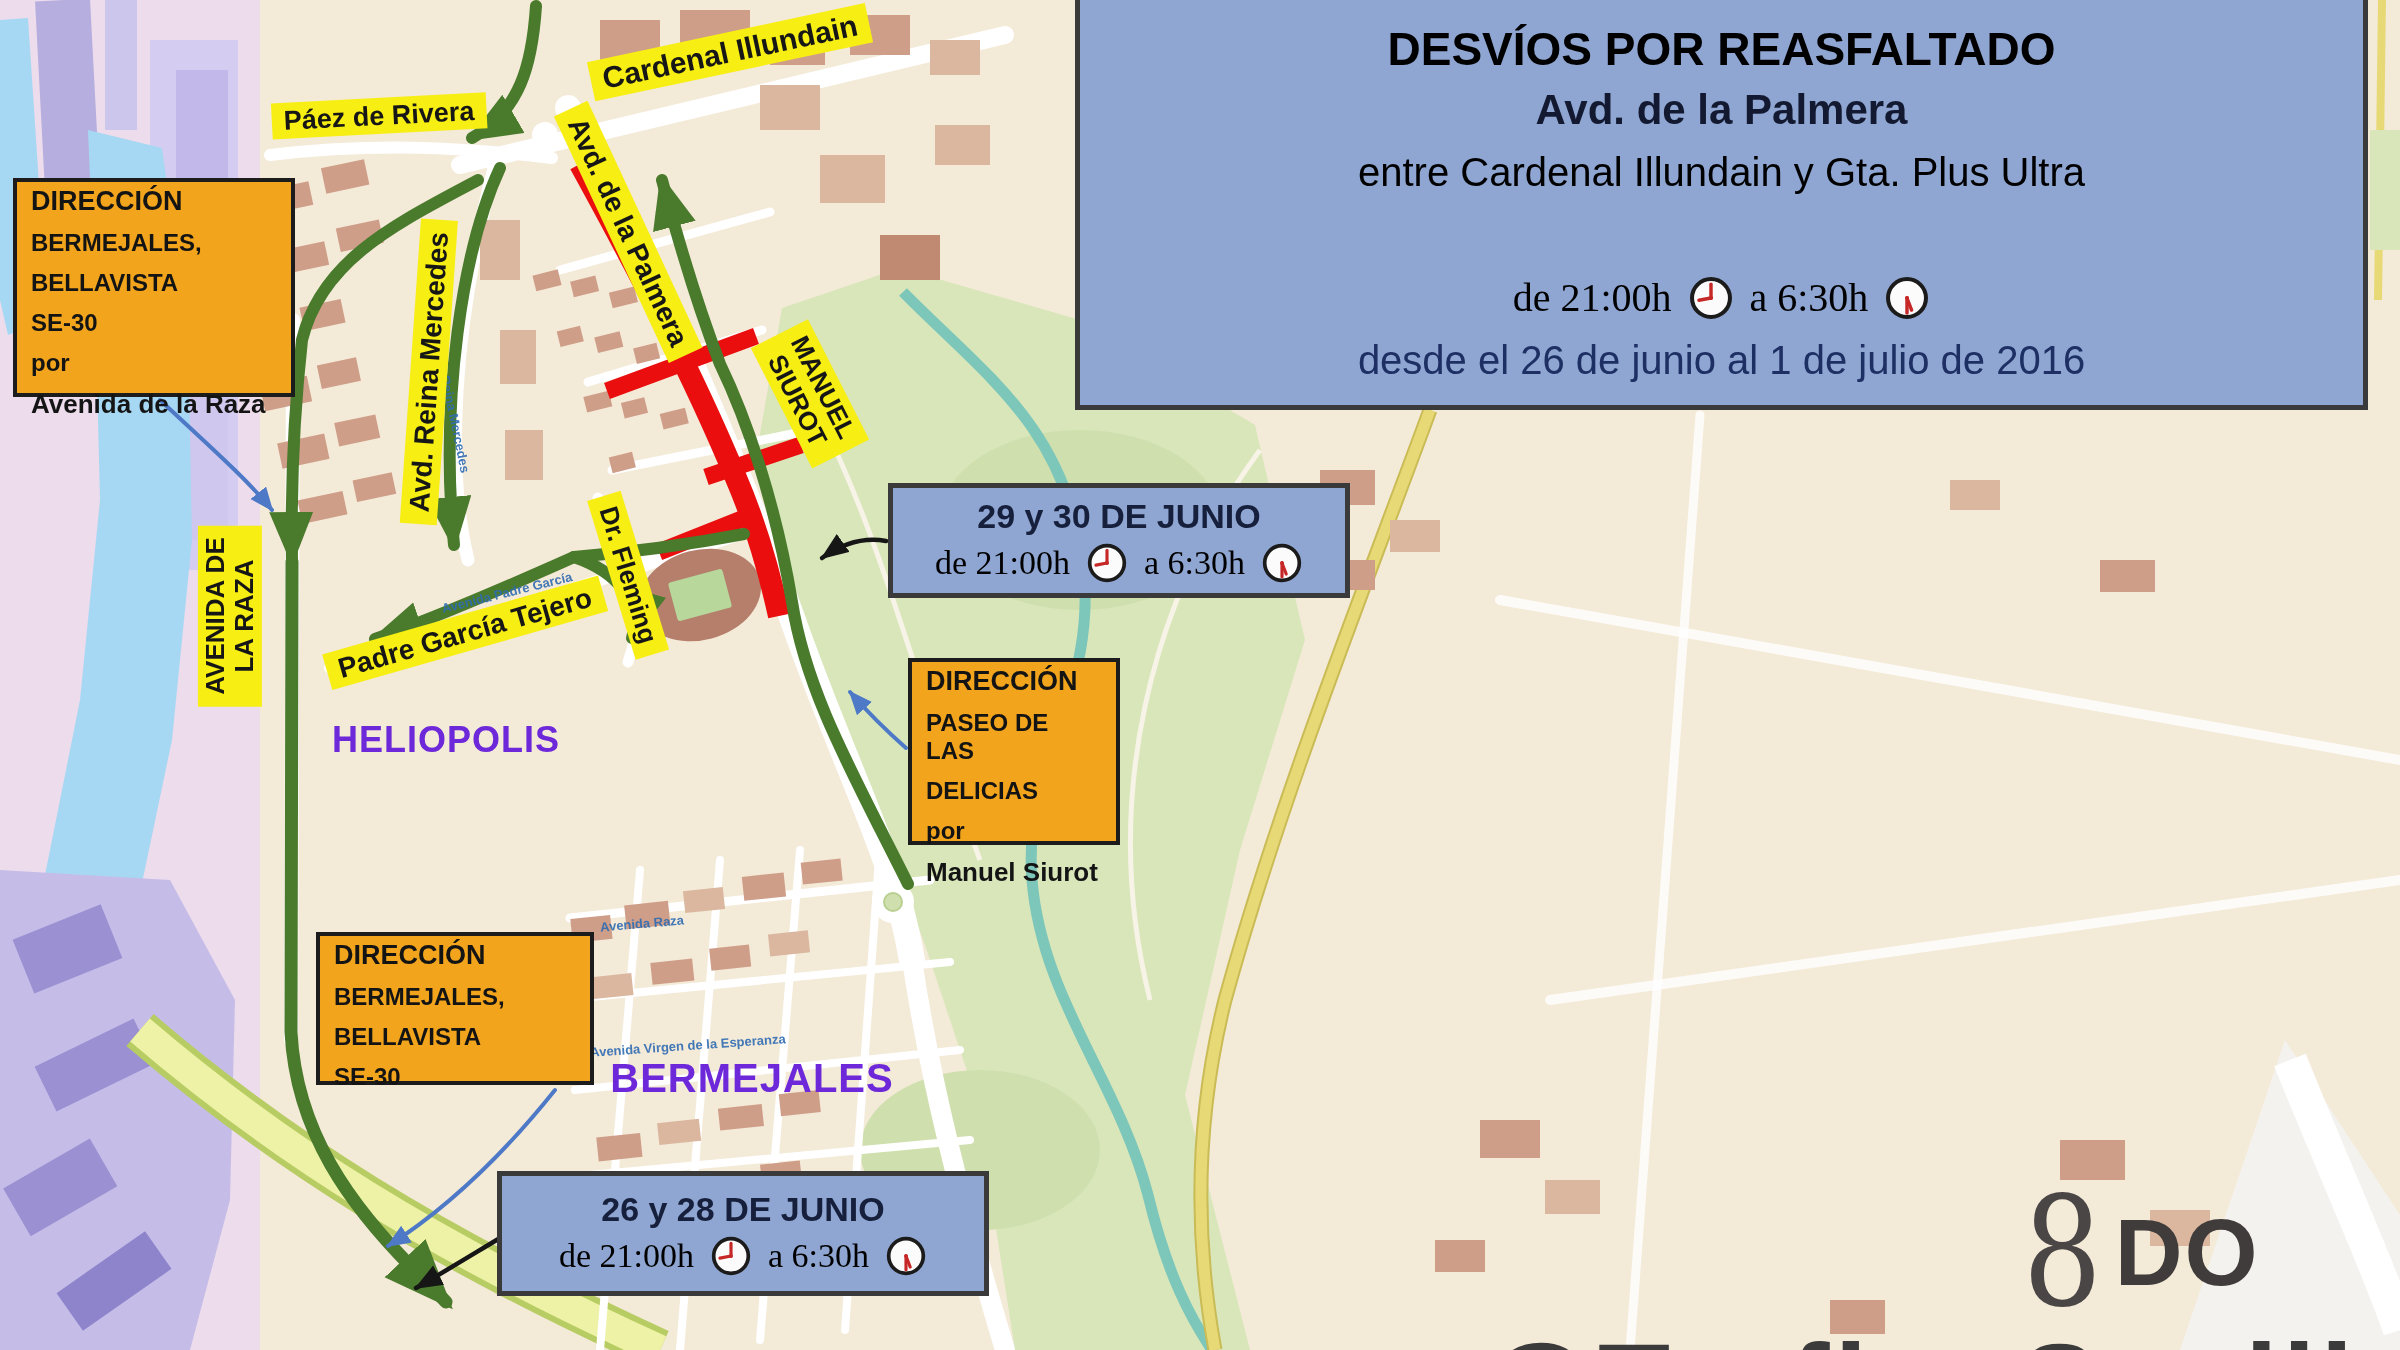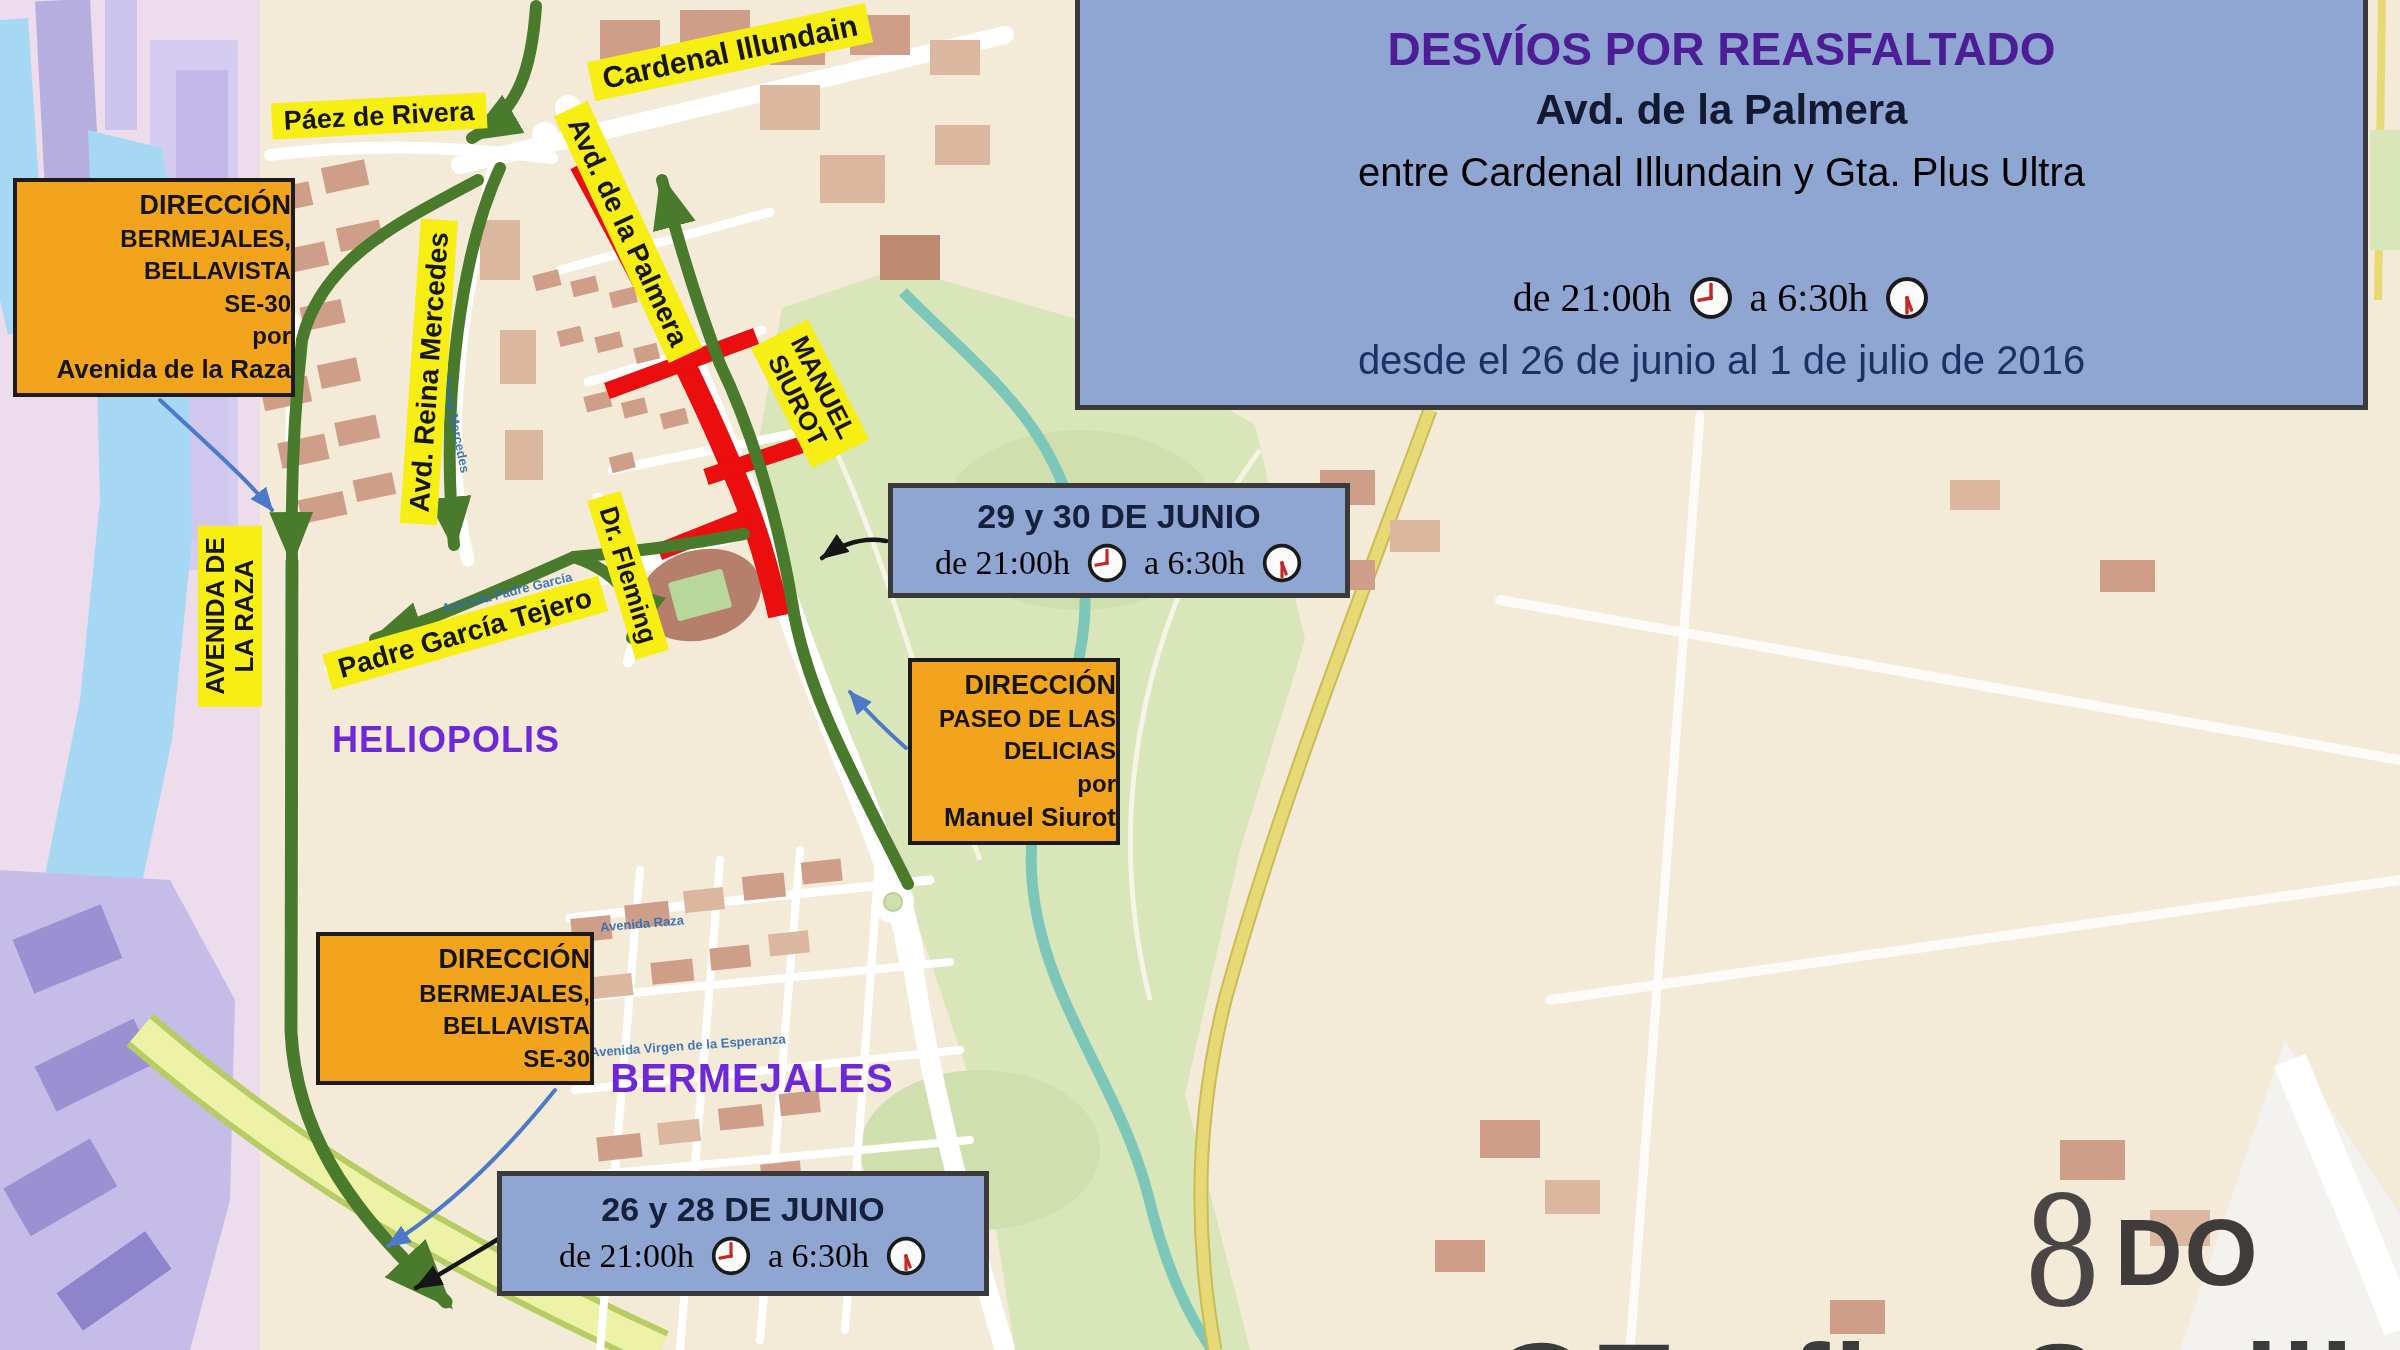--- a/index.html
+++ b/index.html
@@ -13,33 +13,33 @@
           transform-origin:center center;}
   
   .area-label{position:absolute;color:#6d28d9;font-weight:bold;letter-spacing:1px;
           transform:translate(-50%,-50%);white-space:nowrap;}
   
   .micro{position:absolute;color:#2f6cb3;font-size:13px;font-weight:bold;
          white-space:nowrap;transform-origin:center center;opacity:.9;}
 
   
   .sign{position:absolute;background:#f2a51c;border:4px solid #1c1c1c;
-        box-sizing:border-box;color:#141414;font-weight:bold;text-align:right;
+        box-sizing:border-box;color:#141414;font-weight:bold;text-align:left;
         display:flex;flex-direction:column;justify-content:space-evenly;
-        padding:4px 0;}
+        padding:4px 14px;gap:12px;}
   .sign .s1{font-size:27px;}
   .sign .s2{font-size:24px;}
   .sign .s3{font-size:26px;}
 
   
   .panel{position:absolute;background:#8fa6d2;border:5px solid #3a3a3a;
          box-sizing:border-box;}
   .panel-header{left:1075px;top:0;width:1293px;height:410px;border-top:none;}
   .hline{position:absolute;left:0;width:100%;text-align:center;white-space:nowrap;}
-  .h-title{top:22px;font-size:46px;font-weight:bold;color:#4c1d95;}
+  .h-title{top:22px;font-size:46px;font-weight:bold;color:#000000;}
   .h-sub{top:86px;font-size:42px;font-weight:bold;color:#121930;}
   .h-scope{top:150px;font-size:40px;color:#000000;}
   .time-row{display:flex;justify-content:center;align-items:center;gap:16px;
             font-size:40px;color:#000000;font-family:Liberation Serif, serif;}
   .h-time{top:274px;}
   .h-dates{top:338px;font-size:40px;color:#1e2f63;}
 
   .callout{display:flex;flex-direction:column;align-items:center;
            justify-content:center;gap:6px;}
   .callout .c-title{font-size:34px;font-weight:bold;color:#16203c;}

